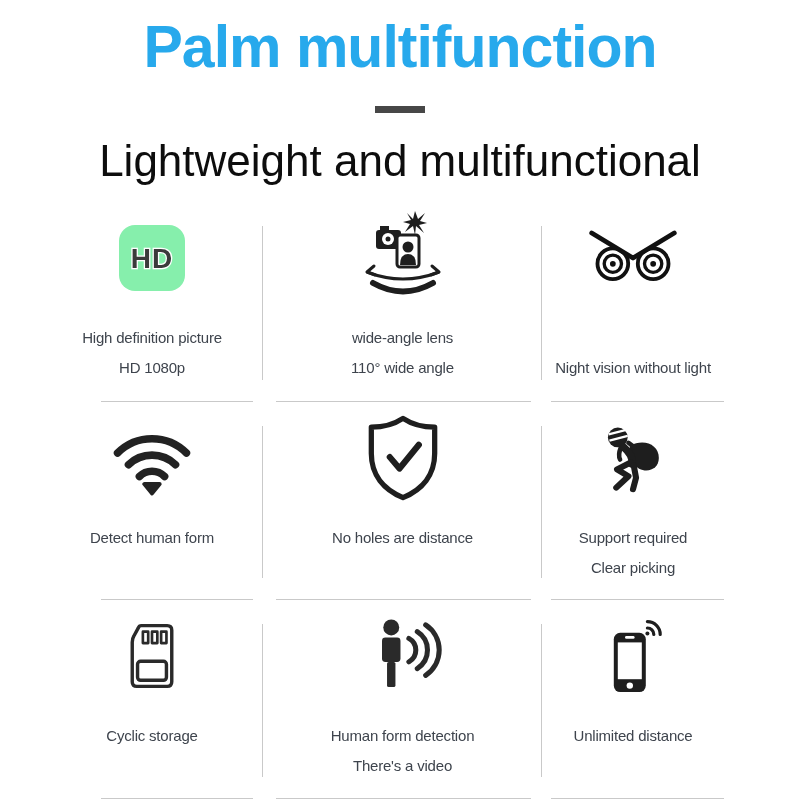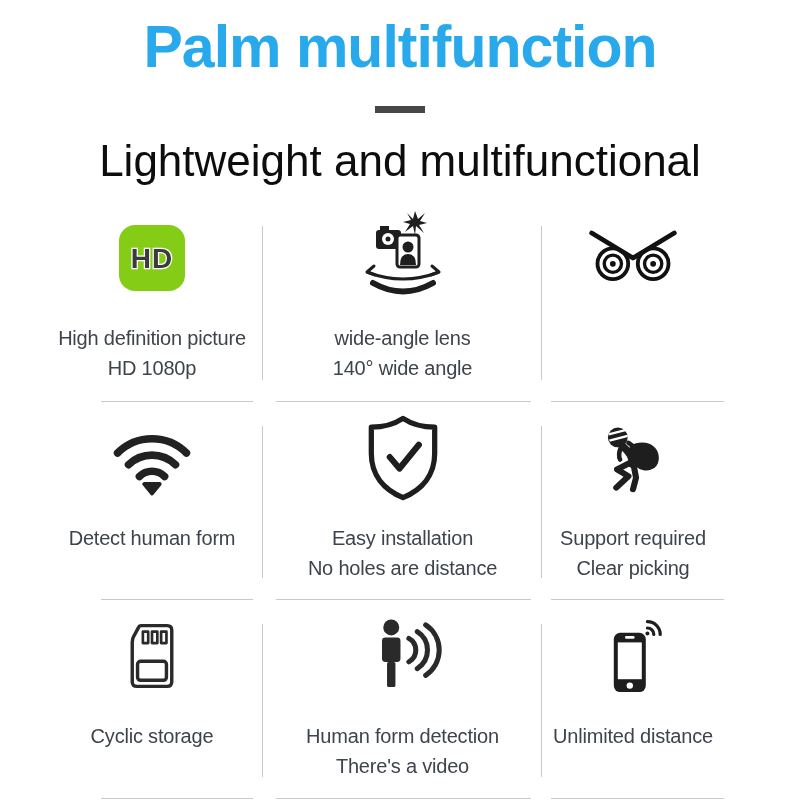--- a/index.html
+++ b/index.html
@@ -42,24 +42,24 @@
     content:""; position:absolute; bottom:0; height:1px; background:#c9c9c9;
   }
   .cell:nth-child(3n+1)::before { left:60px; right:10px; }
   .cell:nth-child(3n+2)::before { left:13px; right:11px; }
   .cell:nth-child(3n)::before   { left:9px;  right:0; }
 
   .icon-box { height:96px; display:flex; align-items:center; justify-content:center; }
   .labels { margin-top:17px; }
   .line {
     height:30px; line-height:30px; text-align:center; white-space:nowrap;
-    font-size:20px; letter-spacing:-0.2px; color:#3e444d;
+    font-size:15px; letter-spacing:-0.2px; color:#3e444d;
   }
   .hd-badge {
-    width:66px; height:66px; background:#84cc16; border-radius:16px;
+    width:66px; height:66px; background:#86efac; border-radius:16px;
     display:flex; align-items:flex-start; justify-content:center;
   }
   svg { display:block; }
 </style>
 </head>
 <body>
 
 <div class="page">
 
   <h1 class="title">Palm multifunction</h1>
@@ -93,41 +93,42 @@
           <rect x="44" y="25" width="22" height="32" rx="3" fill="#ffffff" stroke="#1e1e1e" stroke-width="3"></rect>
           <circle cx="55" cy="37" r="5.5" fill="#1e1e1e" stroke="none"></circle>
           <path d="M47,55 Q47,44 55,44 Q63,44 63,55 Z" fill="#1e1e1e" stroke="none"></path>
           <path d="M14,62 Q50,76 86,62" stroke-width="3"></path>
           <path d="M14,62 l7,-6 M14,62 l8,3 M86,62 l-7,-6 M86,62 l-8,3" stroke-width="3" stroke-linecap="round"></path>
           <path d="M20,73 Q50,90 80,73" stroke-width="6" stroke-linecap="round"></path>
         </svg>
       </div>
       <div class="labels">
         <div class="line">wide-angle lens</div>
-        <div class="line">140° wide angle</div>
+        <div class="line">110° wide angle</div>
       </div>
     </div>
 
     <div class="cell">
       <div class="icon-box">
         <svg width="96" height="72" viewBox="0 0 100 72">
           <g fill="none" stroke="#111111">
             <circle cx="29" cy="42" r="16" stroke-width="4"></circle>
             <circle cx="29" cy="42" r="9" stroke-width="3.5"></circle>
             <circle cx="29" cy="42" r="3" fill="#111111" stroke="none"></circle>
             <circle cx="71" cy="42" r="16" stroke-width="4"></circle>
             <circle cx="71" cy="42" r="9" stroke-width="3.5"></circle>
             <circle cx="71" cy="42" r="3" fill="#111111" stroke="none"></circle>
           </g>
           <polygon points="0,0 100,0 100,10 50,36 0,10" fill="#ffffff"></polygon>
           <path d="M7,10 L50,36 L93,10" fill="none" stroke="#111111" stroke-width="5" stroke-linecap="round" stroke-linejoin="round"></path>
         </svg>
       </div>
       <div class="labels">
         <div class="line"></div>
+        <div class="line">Night vision without light</div>
       </div>
     </div>
 
     <div class="cell">
       <div class="icon-box">
         <svg width="84" height="76" viewBox="0 0 100 90" fill="none" stroke="#222222" stroke-linecap="round">
           <path d="M9,39 A58,58 0 0 1 91,39" stroke-width="9"></path>
           <path d="M22,53 A40,40 0 0 1 78,53" stroke-width="9"></path>
           <path d="M35,67 A21,21 0 0 1 65,67" stroke-width="9"></path>
           <path d="M41,76 L59,76 L50,87 Z" fill="#222222" stroke="#222222" stroke-width="5" stroke-linejoin="round"></path>
@@ -139,21 +140,20 @@
     </div>
 
     <div class="cell">
       <div class="icon-box">
         <svg width="88" height="92" viewBox="0 0 100 102" fill="none" stroke="#1e1e1e" stroke-linecap="round" stroke-linejoin="round">
           <path d="M50,6 C62,14 74,16 86,16 L86,46 C86,70 72,87 50,96 C28,87 14,70 14,46 L14,16 C26,16 38,14 50,6 Z" stroke-width="6"></path>
           <path d="M35,50 L46,63 L68,36" stroke-width="7"></path>
         </svg>
       </div>
       <div class="labels">
-        <div class="line">Easy installation</div>
         <div class="line">No holes are distance</div>
       </div>
     </div>
 
     <div class="cell">
       <div class="icon-box">
         <svg width="76" height="76" viewBox="0 0 100 100">
           <path d="M46,34 C64,24 84,32 84,50 C84,64 70,70 58,64 C48,59 44,44 46,34 Z" fill="#1e1e1e"></path>
           <path d="M44,30 l8,6" stroke="#1e1e1e" stroke-width="6" stroke-linecap="round"></path>
           <circle cx="30" cy="23" r="13" fill="#1e1e1e"></circle>

